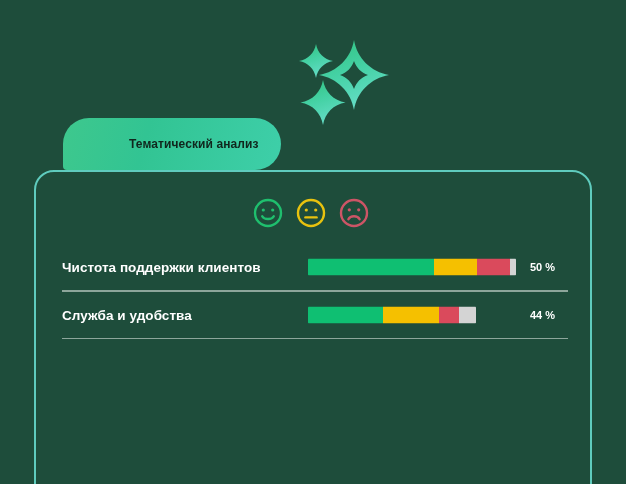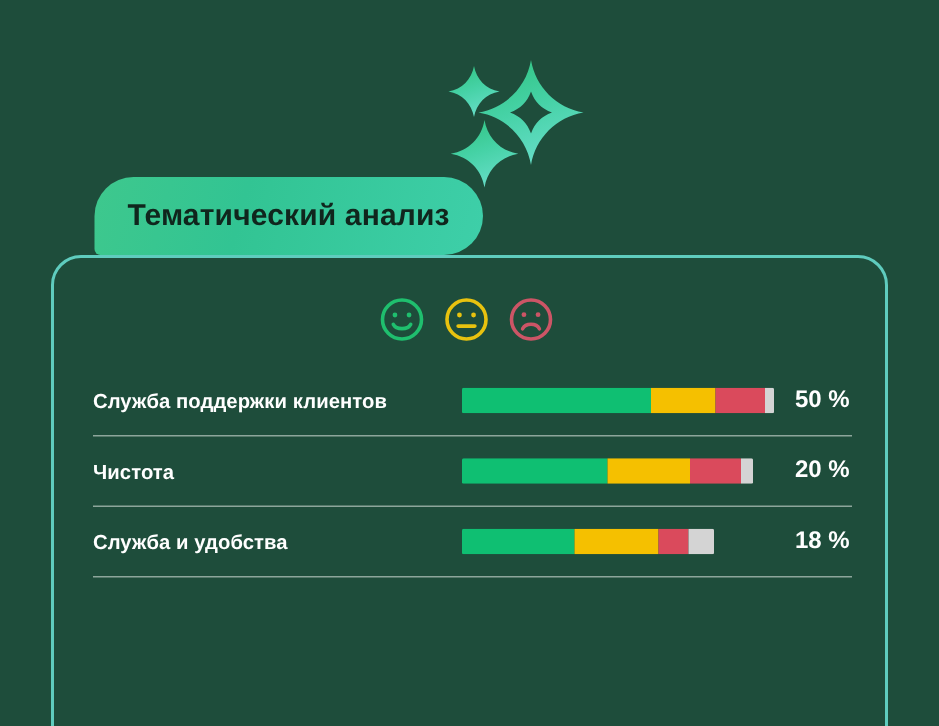--- a/index.html
+++ b/index.html
@@ -44,24 +44,25 @@
     border-radius: 26px 26px 26px 4px;
     background: linear-gradient(105deg, #3ec88d 0%, #32c493 38%, #3ecfa9 100%);
     display: flex;
     align-items: center;
     padding: 0 22px 0 22px;
     box-sizing: border-box;
     z-index: 5;
   }
   .title-badge-text {
     color: #10261d;
-    font-size: 20px;
+    font-size: 12px;
     font-weight: bold;
     letter-spacing: 0.1px;
     white-space: nowrap;
+    margin-left: 44px;
   }
 
   
   .card {
     position: absolute;
     left: 34px;
     top: 170px;
     width: 558px;
     height: 340px;
     border: 2.5px solid #5fccbe;
@@ -118,21 +119,21 @@
     height: 17px;
     display: flex;
     overflow: hidden;
     border-radius: 1px;
   }
   .seg { height: 100%; }
   .pct {
     position: absolute;
     left: 468px;
     color: #ffffff;
-    font-size: 16px;
+    font-size: 11px;
     font-weight: bold;
     white-space: nowrap;
   }
   .divider {
     height: 1px;
     background: #c9d6cf;
     opacity: 0.65;
     width: 100%;
   }
 </style>
@@ -182,53 +183,41 @@
     <svg class="emoji" viewBox="0 0 32 32" xmlns="http://www.w3.org/2000/svg">
       <circle cx="16" cy="16" r="13" fill="none" stroke="#cc5566" stroke-width="2.4"></circle>
       <circle cx="11.3" cy="12.8" r="1.6" fill="#cc5566"></circle>
       <circle cx="20.7" cy="12.8" r="1.6" fill="#cc5566"></circle>
       <path d="M10.4 22.2 C12.4 18.2 19.6 18.2 21.6 22.2" fill="none" stroke="#cc5566" stroke-width="2.4" stroke-linecap="round"></path>
     </svg>
   </div>
 
   <div class="rows" id="rows">
       <div class="row">
-        <div class="row-label">Служба поддержки клиентов</div>
+        <div class="row-label">Чистота поддержки клиентов</div>
         <div class="bar-area">
           <div class="bar">
             <div class="seg" style="width: 126px; background: rgb(15, 191, 114);"></div>
             <div class="seg" style="width: 43px; background: rgb(245, 192, 0);"></div>
             <div class="seg" style="width: 33px; background: rgb(218, 74, 92);"></div>
             <div class="seg" style="width: 6px; background: rgb(212, 212, 212);"></div>
           </div>
         </div>
         <div class="pct">50 %</div>
       </div>
       <div class="divider"></div>
-      <div class="row">
-        <div class="row-label">Чистота</div>
-        <div class="bar-area">
-          <div class="bar">
-            <div class="seg" style="width: 97px; background: rgb(15, 191, 114);"></div>
-            <div class="seg" style="width: 55px; background: rgb(245, 192, 0);"></div>
-            <div class="seg" style="width: 34px; background: rgb(218, 74, 92);"></div>
-            <div class="seg" style="width: 8px; background: rgb(212, 212, 212);"></div>
-          </div>
-        </div>
-        <div class="pct">20 %</div>
-      </div>
       <div class="divider"></div>
       <div class="row">
         <div class="row-label">Служба и удобства</div>
         <div class="bar-area">
           <div class="bar">
             <div class="seg" style="width: 75px; background: rgb(15, 191, 114);"></div>
             <div class="seg" style="width: 56px; background: rgb(245, 192, 0);"></div>
             <div class="seg" style="width: 20px; background: rgb(218, 74, 92);"></div>
             <div class="seg" style="width: 17px; background: rgb(212, 212, 212);"></div>
           </div>
         </div>
-        <div class="pct">18 %</div>
+        <div class="pct">44 %</div>
       </div>
       <div class="divider"></div>
     </div>
 
 </div>
 
 </body></html>

